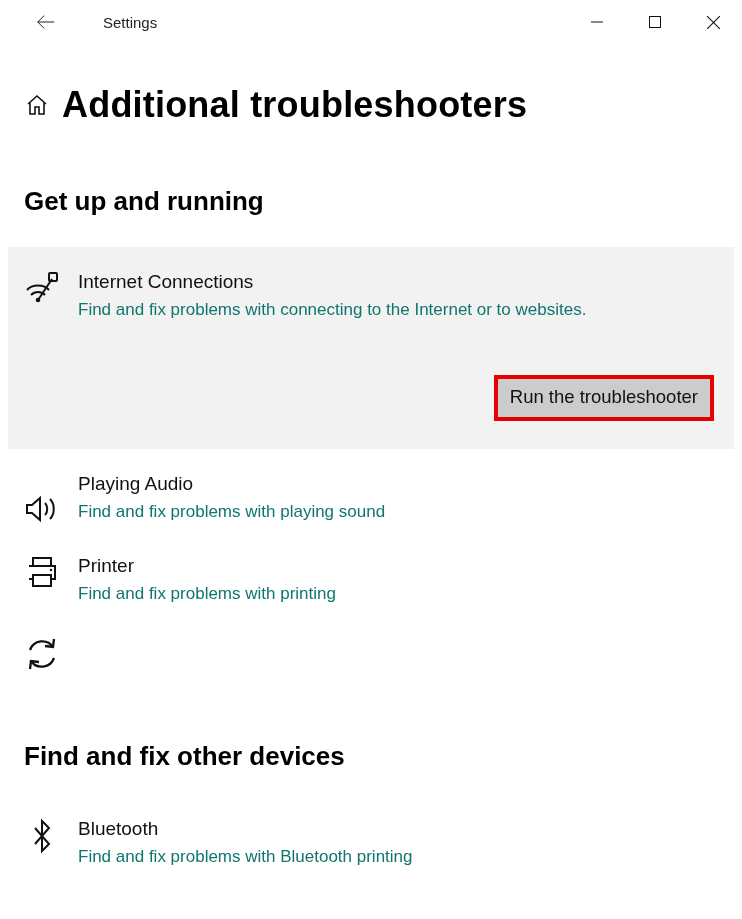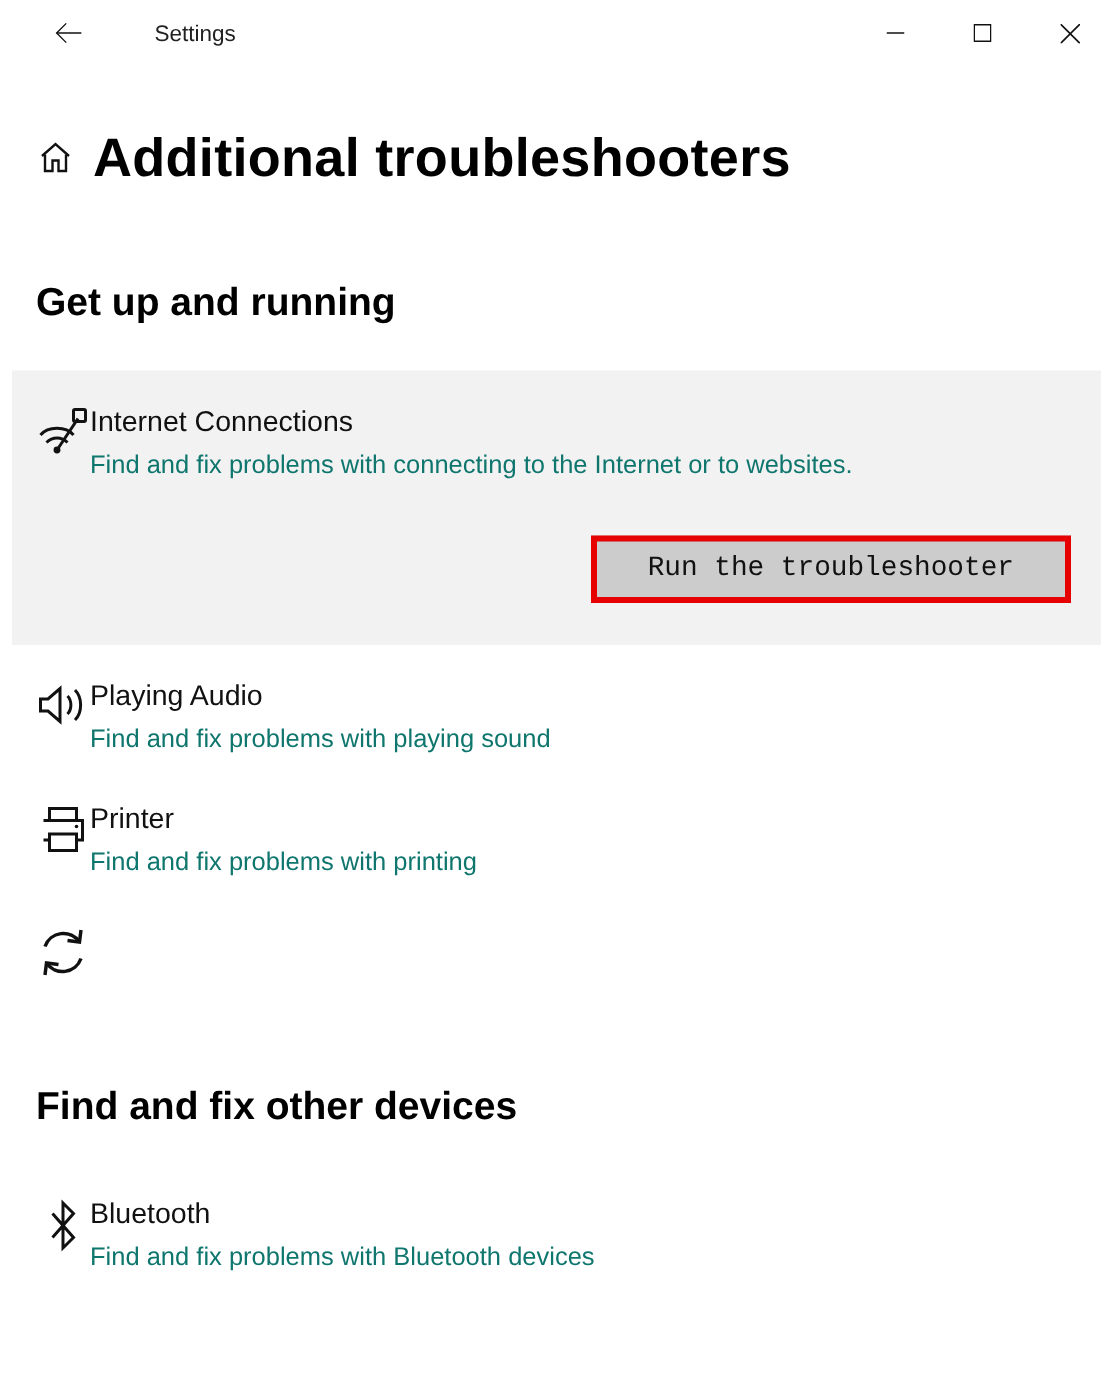--- a/index.html
+++ b/index.html
@@ -59,20 +59,21 @@
     letter-spacing: 0.2px;
   }
   .section-heading {
     font-size: 26px;
     font-weight: 600;
     padding: 60px 0 30px 24px;
   }
   .item {
     display: flex;
     padding: 14px 28px 14px 24px;
+    gap: 18px;
   }
   .item.expanded {
     background: #f2f2f2;
     margin: 0 8px;
     padding: 22px 20px 28px 16px;
     flex-wrap: wrap;
   }
   .item-icon {
     width: 36px;
     flex-shrink: 0;
@@ -97,22 +98,22 @@
   .action-row {
     width: 100%;
     display: flex;
     justify-content: flex-end;
     padding-top: 34px;
   }
   .run-btn {
     background: #cccccc;
     border: 4px solid #e60000;
     font-size: 18.5px;
-    font-family: Liberation Mono, monospace;
-    padding: 7px 34px 9px;
+    font-family: Liberation Sans, sans-serif;
+    padding: 7px 12px 9px;
     cursor: pointer;
     color: #111;
   }
   svg { display: block; }
 </style>
 </head>
 <body>
 
 <div class="titlebar">
   <div class="back-btn">
@@ -166,21 +167,21 @@
   </div>
   <div class="item-text">
     <div class="item-title">Internet Connections</div>
     <div class="item-desc">Find and fix problems with connecting to the Internet or to websites.</div>
   </div>
   <div class="action-row">
     <button class="run-btn">Run the troubleshooter</button>
   </div>
 </div>
 
-<div class="item" style="padding-top:22px;">
+<div class="item" style="padding-top:22px;align-items:flex-end;">
   <div class="item-icon">
     <svg width="36" height="32" viewBox="0 0 36 32" fill="none" stroke="#111" stroke-width="2">
       <path d="M3 12 H8 L16 5 V27 L8 20 H3 Z"></path>
       <path d="M21 10 C24 13 24 19 21 22"></path>
       <path d="M26 6 C31 11 31 21 26 26"></path>
     </svg>
   </div>
   <div class="item-text">
     <div class="item-title">Playing Audio</div>
     <div class="item-desc">Find and fix problems with playing sound</div>
@@ -216,15 +217,15 @@
 <h2 class="section-heading" style="padding-top:56px;">Find and fix other devices</h2>
 
 <div class="item">
   <div class="item-icon">
     <svg width="30" height="36" viewBox="0 0 24 36" fill="none" stroke="#111" stroke-width="2">
       <path d="M5 10 L19 26 L12 33 V3 L19 10 L5 26"></path>
     </svg>
   </div>
   <div class="item-text">
     <div class="item-title">Bluetooth</div>
-    <div class="item-desc">Find and fix problems with Bluetooth devices</div>
+    <div class="item-desc">Find and fix problems with Bluetooth printing</div>
   </div>
 </div>
 
 </body></html>

